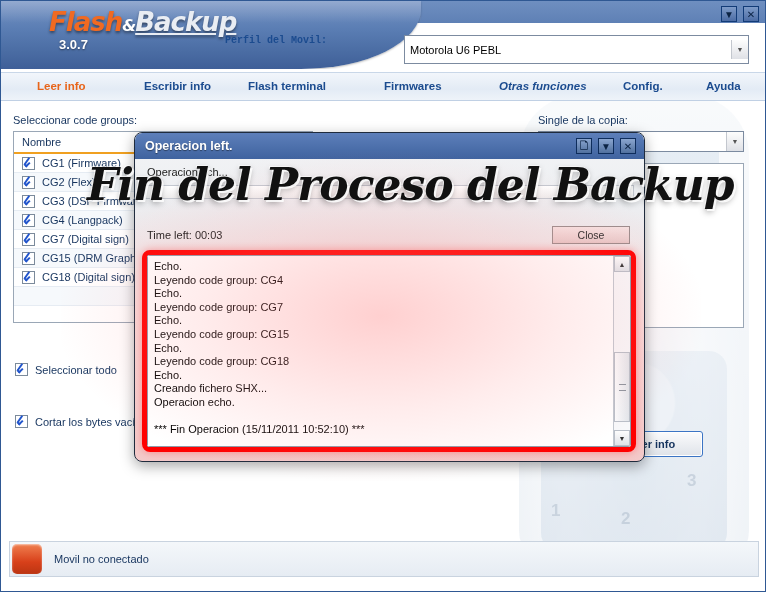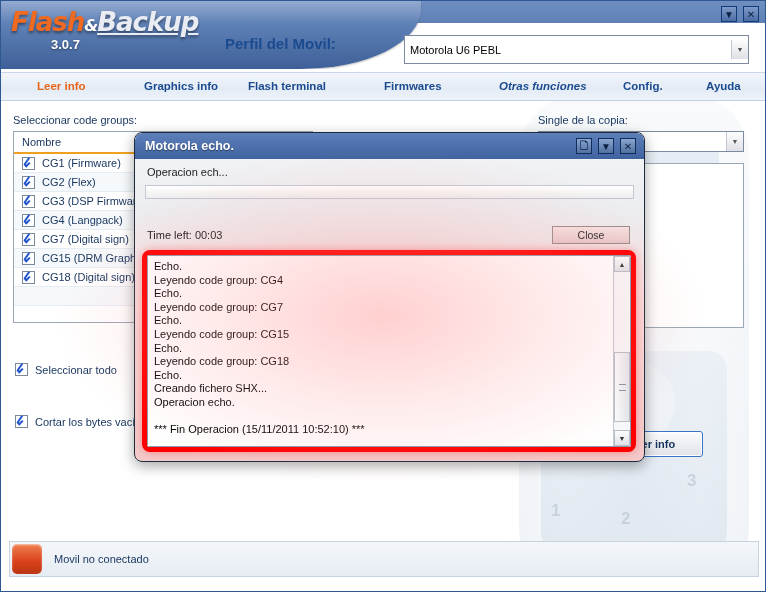--- a/index.html
+++ b/index.html
@@ -40,31 +40,31 @@
     background:linear-gradient(to bottom,rgba(255,255,255,.22),rgba(255,255,255,0));
   }
   #logo{
     position:absolute;left:10px;top:6px;
     font-family:"DejaVu Sans",sans-serif;
     font-size:26px;font-style:italic;font-weight:bold;
     letter-spacing:-1px;
     white-space:nowrap;
     text-shadow:0 2px 3px rgba(0,0,0,.45);
   }
-  #logo .f{color:#f06a22;}
+  #logo .f{color:#f06a22;margin-left:38px;}
   #logo .amp{color:#ffffff;font-size:16px;}
   #logo .b{color:#e9edf3;text-decoration:underline;}
   #version{
-    position:absolute;left:50px;top:36px;
+    position:absolute;left:58px;top:36px;
     color:#ffffff;font-size:13px;font-weight:bold;
     text-shadow:0 1px 2px rgba(0,0,0,.45);
   }
   #profile-label{
     position:absolute;left:224px;top:34px;
-    color:#1b4b8f;font-size:15px;font-weight:bold;
+    color:#1b4b8f;font-size:10px;font-weight:bold;font-family:Liberation Mono, monospace;
   }
 
   
   .wbtn{
     position:absolute;top:5px;width:16px;height:16px;
     border:1px solid #123b77;
     background:linear-gradient(to bottom,#7e9bc8,#4c6ca4);
     display:flex;align-items:center;justify-content:center;
     color:#0b2344;font-size:10px;font-weight:bold;
     cursor:pointer;box-sizing:border-box;
@@ -332,21 +332,21 @@
       <div class="cval">Motorola U6 PEBL</div>
       <div class="combo-arrow">▼</div>
     </div>
 
     <div class="wbtn" id="wbtn-min">▼</div>
     <div class="wbtn" id="wbtn-close">✕</div>
   </div>
 
   <div id="tabbar">
       <div class="tab active" style="left: 36px;">Leer info</div>
-      <div class="tab" style="left: 143px;">Graphics info</div>
+      <div class="tab" style="left: 143px;">Escribir info</div>
       <div class="tab" style="left: 247px;">Flash terminal</div>
       <div class="tab" style="left: 383px;">Firmwares</div>
       <div class="tab" style="left: 498px; font-style: italic;">Otras funciones</div>
       <div class="tab" style="left: 622px;">Config.</div>
       <div class="tab" style="left: 705px; text-align: right;">Ayuda</div>
     </div>
 
   <div id="body">
 
     <div id="phone-bg"></div>
@@ -417,21 +417,21 @@
     <div id="leer-btn">Leer info</div>
 
     <div id="statusbar">
       <div id="status-led"></div>
       <div id="status-text">Movil no conectado</div>
     </div>
   </div>
 
   <div id="dialog">
     <div id="dlg-title">
-      <div id="dlg-title-text">Motorola echo.</div>
+      <div id="dlg-title-text">Operacion left.</div>
       <div id="dlg-btns">
         <div class="dbtn">🗋</div>
         <div class="dbtn">▼</div>
         <div class="dbtn">✕</div>
       </div>
     </div>
 
     <div id="dlg-sub">Operacion ech...</div>
     <div id="dlg-progress"></div>
     <div id="dlg-timeleft">Time left: 00:03</div>
@@ -455,14 +455,15 @@
         <div id="log-scroll">
           <div class="sb-arrow" id="sb-up">▲</div>
           <div id="sb-thumb"></div>
           <div class="sb-arrow" id="sb-down">▼</div>
         </div>
       </div>
     </div>
   </div>
 
   <div id="glow"></div>
+  <div id="watermark">Fin del Proceso del Backup</div>
 
 </div>
 
 </body></html>

